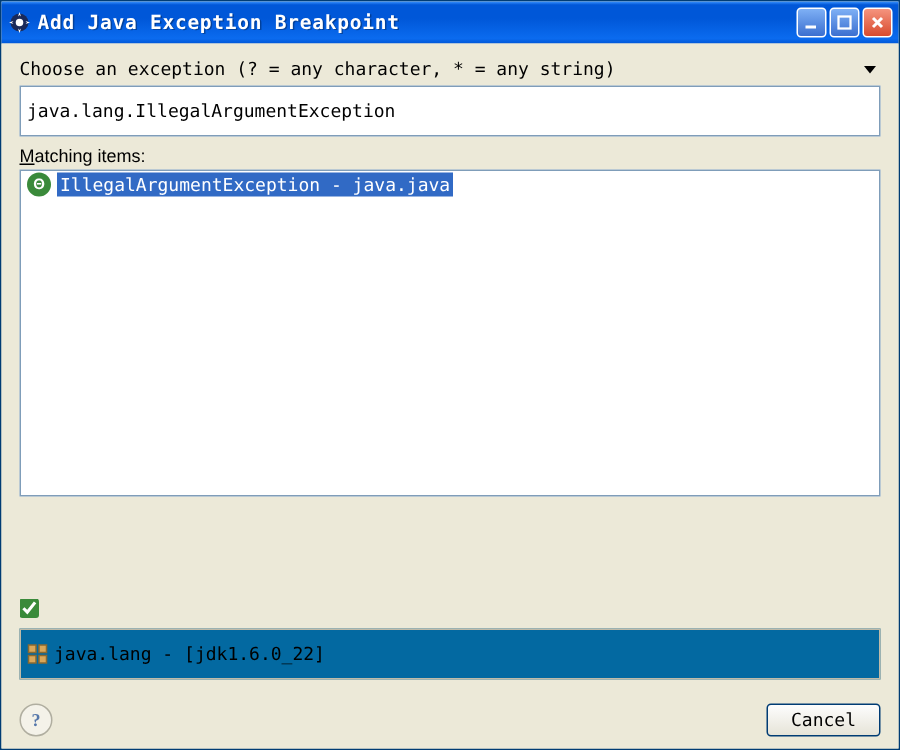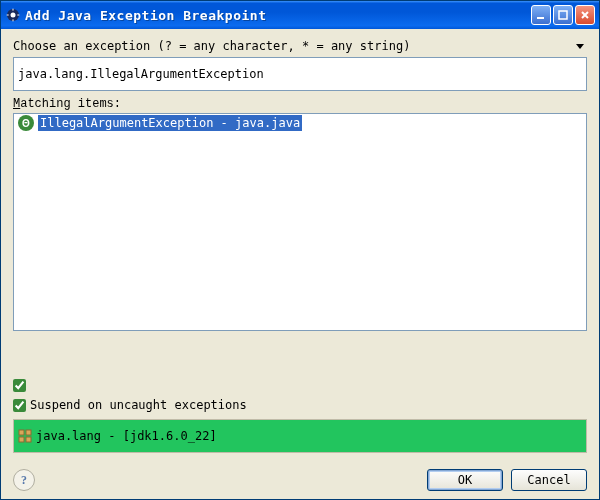--- a/index.html
+++ b/index.html
@@ -11,32 +11,32 @@
   .titlebar .win-buttons { display: flex; gap: 2px; }
   .win-btn { width: 20px; height: 20px; border: 1px solid #fff; border-radius: 3px; display: flex; align-items: center; justify-content: center; cursor: pointer; }
   .win-btn.min, .win-btn.max { background: linear-gradient(to bottom, #7eb0f5, #3b6fd0); }
   .win-btn.close { background: linear-gradient(to bottom, #f5947e, #d84b2f); }
   .win-btn svg { width: 10px; height: 10px; }
   .content { flex: 1; padding: 10px 12px 8px 12px; display: flex; flex-direction: column; background: #ece9d8; }
   .row-head { display: flex; align-items: center; margin-bottom: 4px; }
   .row-head .prompt { flex: 1; color: #000; font-family: "SimSun", monospace; }
   .row-head .chevron { width: 14px; height: 14px; cursor: pointer; }
   .search-input { width: 100%; height: 20px; border: 1px solid #7f9db9; background: #fff; padding: 16px 4px; font-family: "SimSun", monospace; font-size: 12px; outline: none; }
-  .mi-label { margin-top: 6px; font-family: Liberation Mono, monospace; }
+  .mi-label { margin-top: 6px; font-family: Liberation Sans, sans-serif; }
   .mi-label .ul { text-decoration: underline; }
   .list { margin-top: 2px; border: 1px solid #7f9db9; background: #fff; flex: 0 0 218px; overflow: hidden; }
   .list-item { display: flex; align-items: center; height: 18px; padding-left: 4px; }
   .list-item .type-icon { width: 16px; height: 16px; border-radius: 50%; background: #3a8a3a; color: #fff; display: flex; align-items: center; justify-content: center; font-size: 10px; margin-right: 4px; font-family: sans-serif; font-weight: bold; }
   .list-item.selected .item-text { background: #316ac5; color: #fff; padding: 1px 2px; font-family: "SimSun", monospace; }
   .item-text .sep, .item-text .pkg { color: #fff; }
   .spacer { flex: 1; min-height: 34px; }
   .checks { margin-top: 4px; }
   .check-row { display: flex; align-items: center; height: 20px; font-family: "SimSun", monospace; }
   .check-row input { width: 13px; height: 13px; margin-right: 4px; accent-color: #3a8a3a; }
-  .status-bar { margin-top: 4px; border: 1px solid #c0bba8; background: #22c55e; display: flex; align-items: center; height: 20px; padding: 16px 4px; }
+  .status-bar { margin-top: 4px; border: 1px solid #c0bba8; background: #0369a1; display: flex; align-items: center; height: 20px; padding: 16px 4px; }
   .status-bar .pkg-icon { width: 14px; height: 14px; margin-right: 4px; }
   .status-bar .text { font-family: "SimSun", monospace; }
   .bottom-row { display: flex; align-items: center; margin-top: 16px; }
   .help-icon { width: 22px; height: 22px; border: 1px solid #b0aea0; border-radius: 50%; display: flex; align-items: center; justify-content: center; color: #5577aa; font-weight: bold; font-family: serif; cursor: pointer; background: #f4f2e9; }
   .bottom-row .gap { flex: 1; }
   .dlg-btn { width: 76px; height: 22px; border: 1px solid #003c74; border-radius: 3px; background: linear-gradient(to bottom, #fdfdfd, #e6e4d8); font-family: "SimSun", monospace; font-size: 12px; cursor: pointer; margin-left: 8px; }
   .dlg-btn.default { box-shadow: 0 0 0 1px #84a7d4 inset, 0 0 0 2px #b2cdf0 inset; }
 </style>
 </head>
 <body>
@@ -90,40 +90,35 @@
         <span class="item-text"><span>IllegalArgumentException</span><span class="sep"> - </span><span class="pkg">java.java</span></span>
       </div>
     </div>
 
     <div class="spacer"></div>
 
     <div class="checks">
       <label class="check-row">
         <input type="checkbox" checked="" style="">
       </label>
-      <label class="check-row">
-        <input type="checkbox" checked="" style="">
-        <span>Suspend on uncaught exceptions</span>
-      </label>
     </div>
 
     <div class="status-bar">
       <span class="pkg-icon">
         <svg viewBox="0 0 14 14">
             <rect x="1" y="1" width="5" height="5" fill="#d9a75a" stroke="#8a6a30"></rect>
             <rect x="8" y="1" width="5" height="5" fill="#d9a75a" stroke="#8a6a30"></rect>
             <rect x="1" y="8" width="5" height="5" fill="#d9a75a" stroke="#8a6a30"></rect>
             <rect x="8" y="8" width="5" height="5" fill="#d9a75a" stroke="#8a6a30"></rect>
           </svg>
       </span>
       <span class="text">java.lang - [jdk1.6.0_22]</span>
     </div>
 
     <div class="bottom-row">
       <div class="help-icon">
           <span>?</span>
         </div>
       <div class="gap"></div>
-      <button class="dlg-btn default">OK</button>
       <button class="dlg-btn">Cancel</button>
     </div>
   </div>
 </div>
 
 </body></html>

